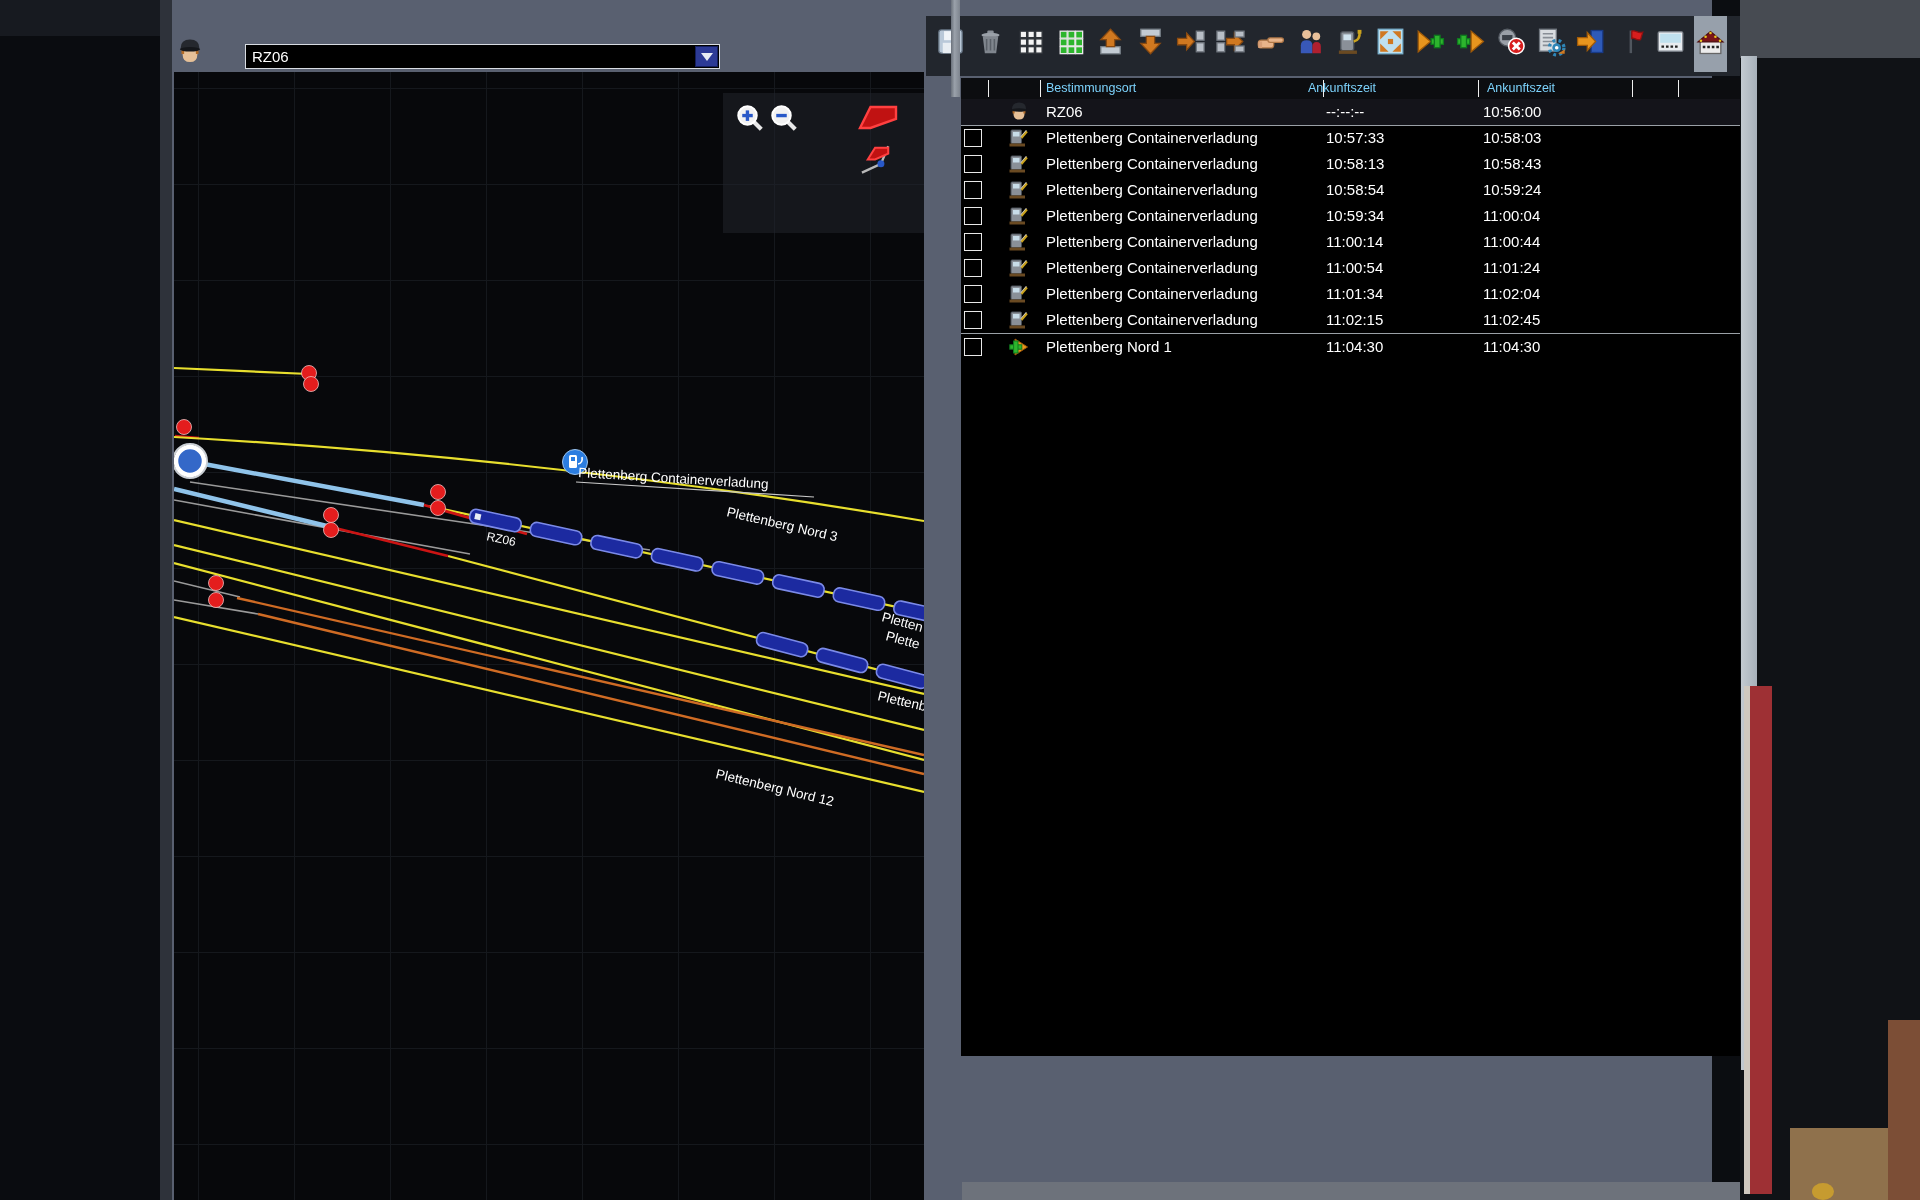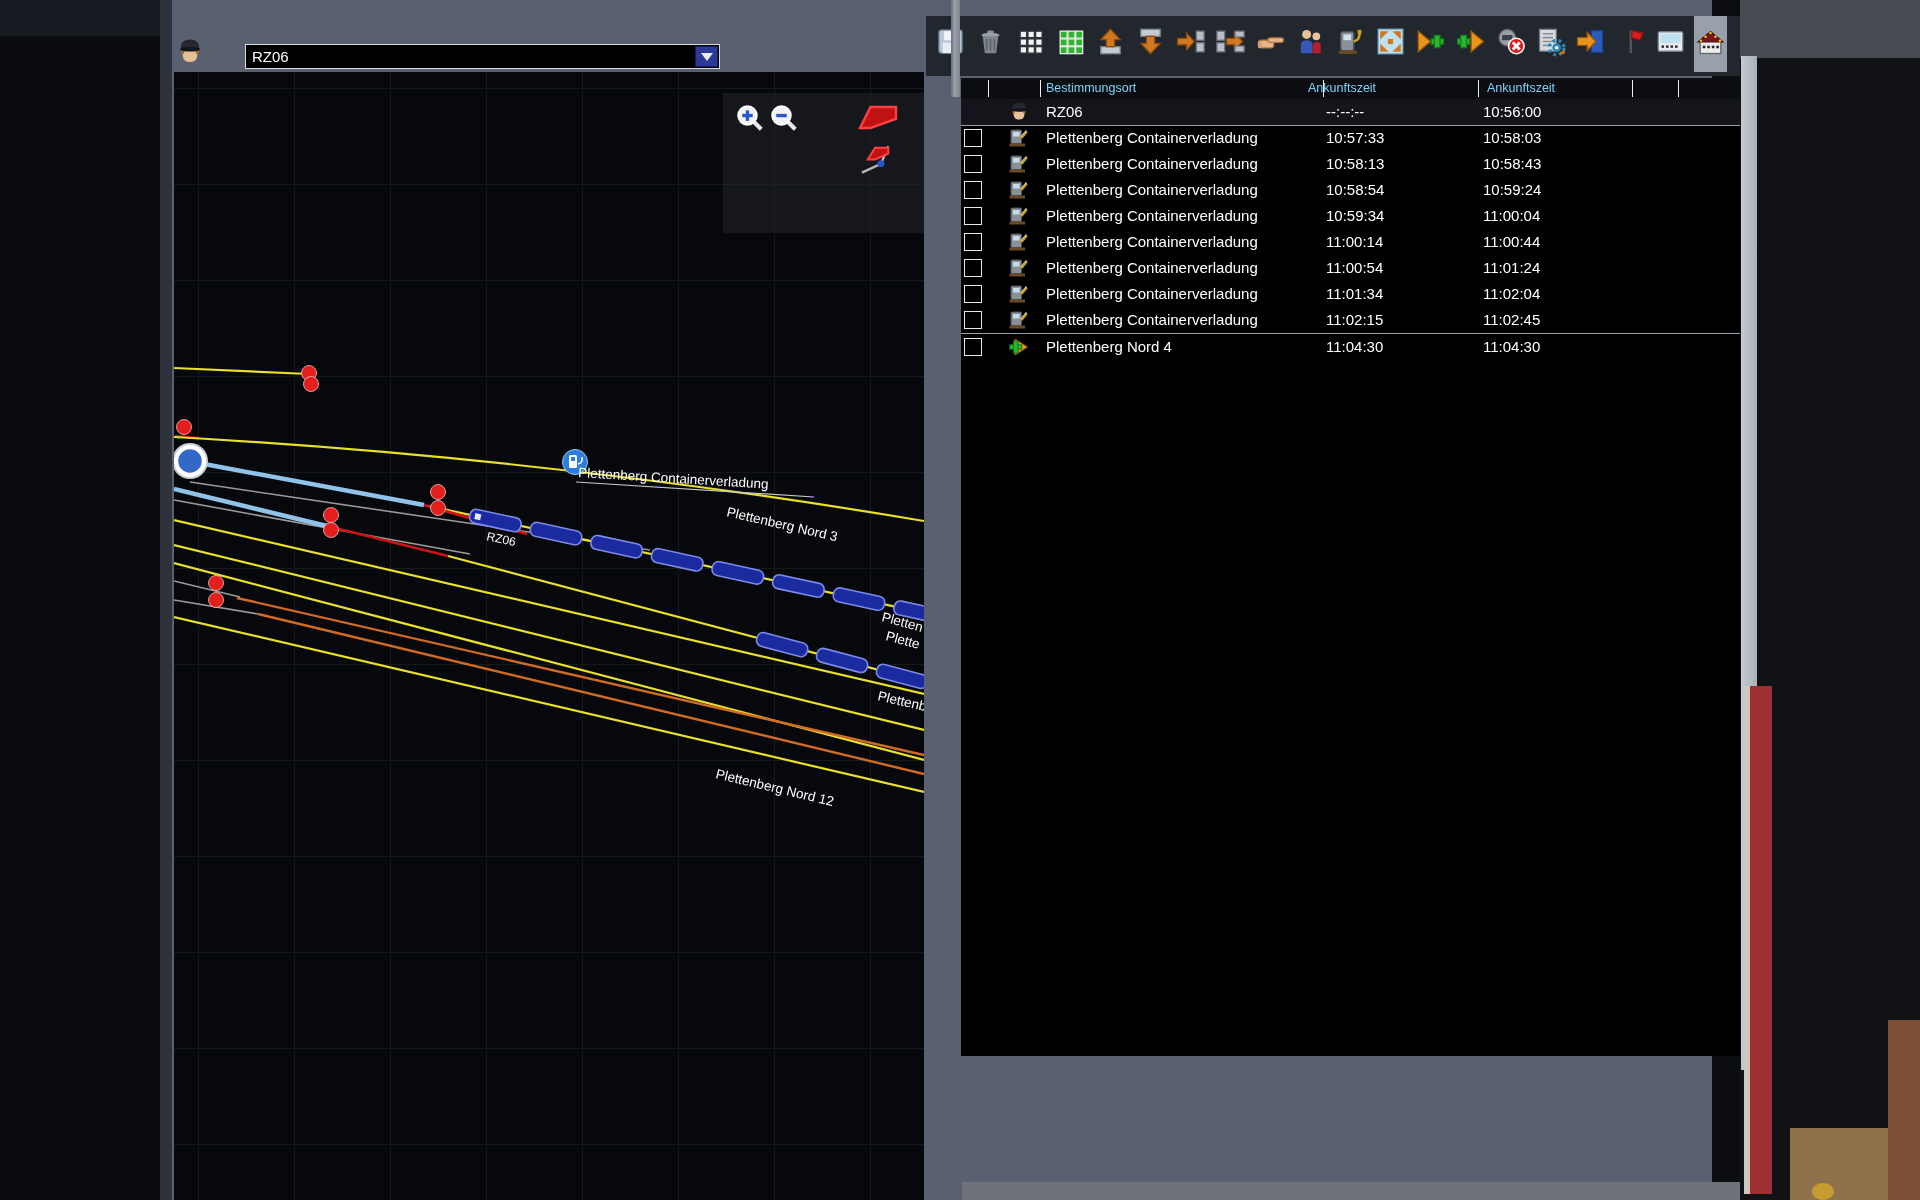--- a/index.html
+++ b/index.html
@@ -515,21 +515,21 @@
     <span class="cell c-ank">11:02:15</span>
     <span class="cell c-abf">11:02:45</span>
   </div>
           <div class="trow sep" style="top: 234px;">
     <span class="cbx"></span>
     <span class="ricon"><svg viewBox="0 0 24 24">
                 <polygon points="8,4 20.5,12 8,20" fill="#e8951e" stroke="#a05a08"></polygon>
                 <rect x="2.8" y="9.8" width="12" height="4.4" fill="#2db52d" stroke="#0f7a1f"></rect>
                 <rect x="6.6" y="6" width="4.4" height="12" fill="#2db52d" stroke="#0f7a1f"></rect>
               </svg></span>
-    <span class="cell c-dest">Plettenberg Nord 4</span>
+    <span class="cell c-dest">Plettenberg Nord 1</span>
     <span class="cell c-ank">11:04:30</span>
     <span class="cell c-abf">11:04:30</span>
   </div>
         </div>
     </div>
 
     <div class="abs bottom-strip"></div>
   </div>
 
   <div class="abs scene">

